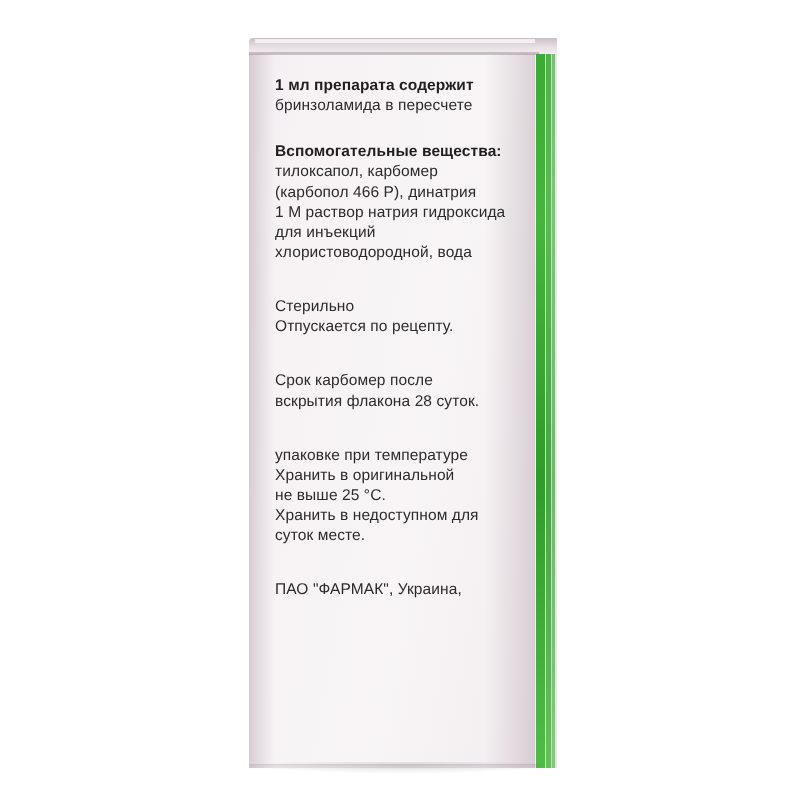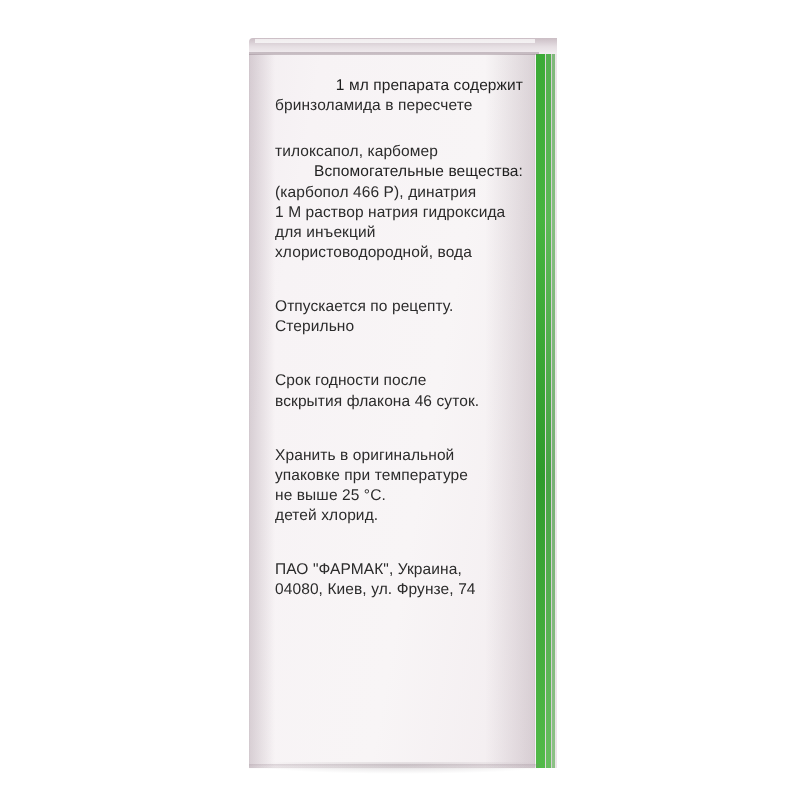--- a/index.html
+++ b/index.html
@@ -145,23 +145,22 @@
     width: 248px;
     color: #2b2b2b;
     font-size: 15.5px;
     line-height: 1.30;
     letter-spacing: 0.1px;
   }
   .blk { margin-bottom: 0; }
   .gap-m { height: 26px; }
   .gap-l { height: 34px; }
   .bold {
-    font-weight: normal;
+    font-weight: bold;
     color: #1f1f1f;
-    text-align: right;
   }
   .line { display: block; white-space: pre; }
 
   
   .text-layer { text-rendering: geometricPrecision; }
 </style>
 </head>
 <body>
 
 <div id="scene">
@@ -188,55 +187,55 @@
     <div class="text-layer">
 
       <div class="blk">
         <span class="line bold">1 мл препарата содержит</span>
         <span class="line">бринзоламида в пересчете</span>
       </div>
 
       <div class="gap-m"></div>
 
       <div class="blk">
+        <span class="line bold">Вспомогательные вещества:</span>
         <span class="line">тилоксапол, карбомер</span>
-        <span class="line bold">Вспомогательные вещества:</span>
         <span class="line">(карбопол 466 Р), динатрия</span>
         <span class="line">1 М раствор натрия гидроксида</span>
         <span class="line">для инъекций</span>
         <span class="line">хлористоводородной, вода</span>
       </div>
 
       <div class="gap-l"></div>
 
       <div class="blk">
+        <span class="line">Стерильно</span>
         <span class="line">Отпускается по рецепту.</span>
-        <span class="line">Стерильно</span>
-      </div>
-
-      <div class="gap-l"></div>
-
-      <div class="blk">
-        <span class="line">Срок годности после</span>
-        <span class="line">вскрытия флакона 46 суток.</span>
-      </div>
-
-      <div class="gap-l"></div>
-
-      <div class="blk">
+      </div>
+
+      <div class="gap-l"></div>
+
+      <div class="blk">
+        <span class="line">Срок карбомер после</span>
+        <span class="line">вскрытия флакона 28 суток.</span>
+      </div>
+
+      <div class="gap-l"></div>
+
+      <div class="blk">
+        <span class="line">упаковке при температуре</span>
         <span class="line">Хранить в оригинальной</span>
-        <span class="line">упаковке при температуре</span>
         <span class="line">не выше 25 °С.</span>
-        <span class="line">детей хлорид.</span>
+        <span class="line">Хранить в недоступном для</span>
+        <span class="line">суток месте.</span>
       </div>
 
       <div class="gap-l"></div>
 
       <div class="blk">
         <span class="line">ПАО "ФАРМАК", Украина,</span>
-        <span class="line">04080, Киев, ул. Фрунзе, 74</span>
       </div>
 
     </div>
   </div>
 
   <div class="ground-shadow"></div>
 </div>
 
 </body></html>

